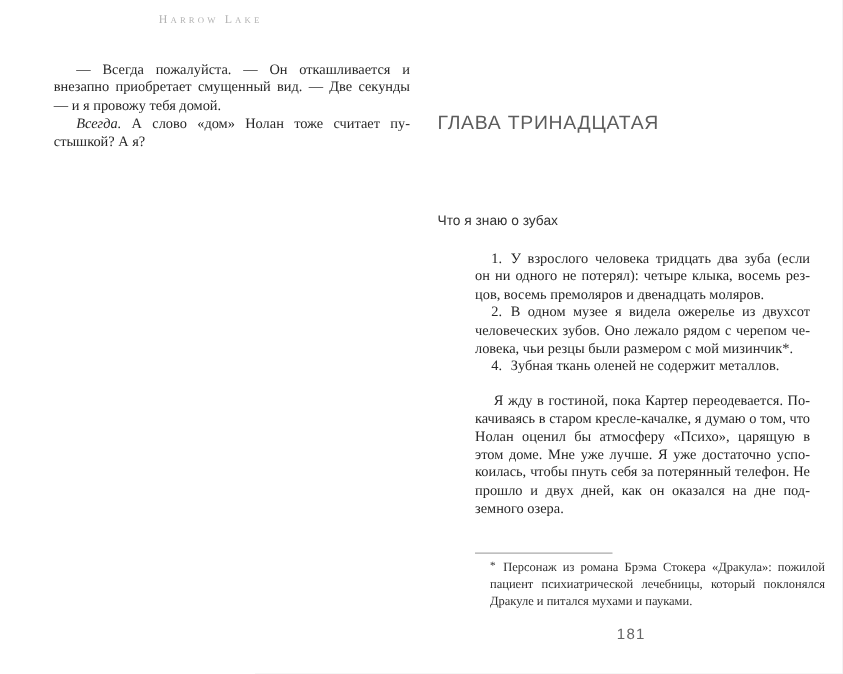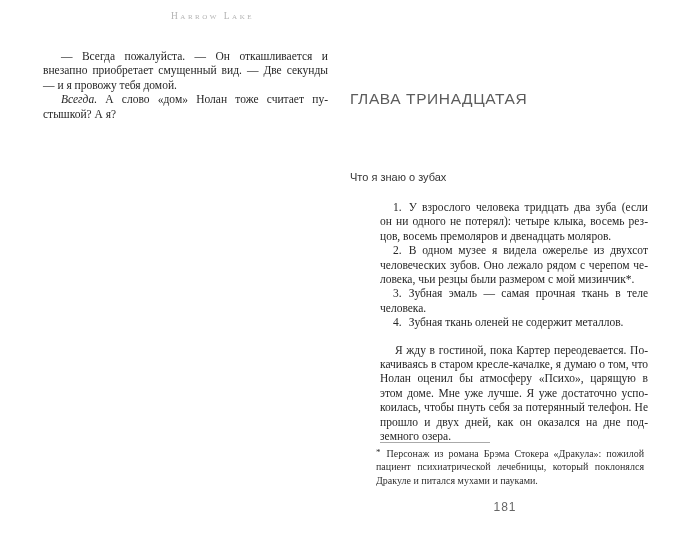--- a/index.html
+++ b/index.html
@@ -5,21 +5,21 @@
   html,body { margin:0; padding:0; background:#e9e9e9; }
   .spread {
     position:relative; width:674px; height:539px; background:#ffffff;
     font-family:"Liberation Serif", serif; color:#262626; overflow:hidden;
     margin:0 auto;
   }
   
   .running-header {
     position:absolute; top:11px; left:0; width:337px; text-align:center;
     font-family:"Liberation Serif", serif; font-variant:small-caps;
-    font-size:9.5px; letter-spacing:2.5px; color:#b3b3b3;padding-left:44px;
+    font-size:9.5px; letter-spacing:2.5px; color:#b3b3b3;
   }
   .left-body {
     position:absolute; top:49px; left:43px; width:285px;
     font-size:11.5px; line-height:14.4px; text-align:justify;
     hyphens:auto; -webkit-hyphens:auto;
   }
   .para { margin:0; }
   .para.indent { text-indent:18px; }
   .para em { font-style:italic; }
   
@@ -39,21 +39,21 @@
   }
   .para.li { text-indent:13px; }
   .li-num { margin-right:7px; }
   .right-paras { margin-top:13px; }
   .right-paras .para.indent { text-indent:15px; }
   .footnote-rule {
     position:absolute; top:442px; left:380px; width:110px; height:0;
     border-top:1px solid #aaaaaa;
   }
   .footnote {
-    position:absolute; top:446px; left:376px; width:268px;
+    position:absolute; top:446px; left:392px; width:268px;
     font-size:10px; line-height:13.4px; text-align:justify; color:#2e2e2e;
   }
   .fn-marker { margin-right:6px; vertical-align:2px; font-size:9px; }
   .page-number {
     position:absolute; top:500px; left:350px; width:310px; text-align:center;
     font-family:"Liberation Sans", sans-serif; font-size:12px;
     letter-spacing:1px; color:#666666;
   }
 </style>
 </head>
@@ -69,21 +69,20 @@
     </div>
 
   <h1 class="chapter-heading">ГЛАВА ТРИНАДЦАТАЯ</h1>
 
   <div class="section-title">Что я знаю о зубах</div>
 
   <div class="right-body">
     <div>
         <p class="para li"><span class="li-num">1.</span><span>У взрослого человека тридцать два зуба (если он ни одного не потерял): четыре клыка, восемь рез­цов, восемь премоляров и двенадцать моляров.</span></p>
         <p class="para li"><span class="li-num">2.</span><span>В одном музее я видела ожерелье из двухсот человеческих зубов. Оно лежало рядом с черепом че­ловека, чьи резцы были размером с мой мизинчик*.</span></p>
-        <p class="para li"><span class="li-num">3.</span><span>Зубная эмаль — самая прочная ткань в теле человека.</span></p>
         <p class="para li"><span class="li-num">4.</span><span>Зубная ткань оленей не содержит металлов.</span></p>
       </div>
     <div class="right-paras">
         <p class="para indent"><span>Я жду в гостиной, пока Картер переодевается. По­качиваясь в старом кресле-качалке, я думаю о том, что Нолан оценил бы атмосферу «Психо», царящую в этом доме. Мне уже лучше. Я уже достаточно успо­коилась, чтобы пнуть себя за потерянный телефон. Не прошло и двух дней, как он оказался на дне под­земного озера.</span></p>
       </div>
   </div>
 
   <div class="footnote-rule"></div>
 
   <div class="footnote">

